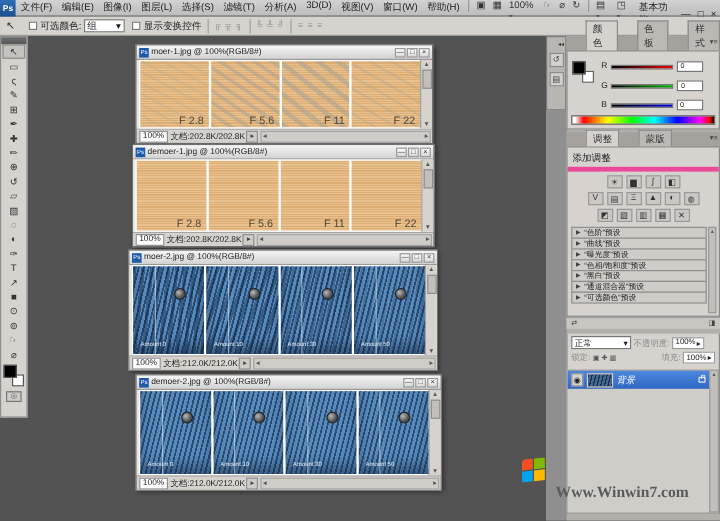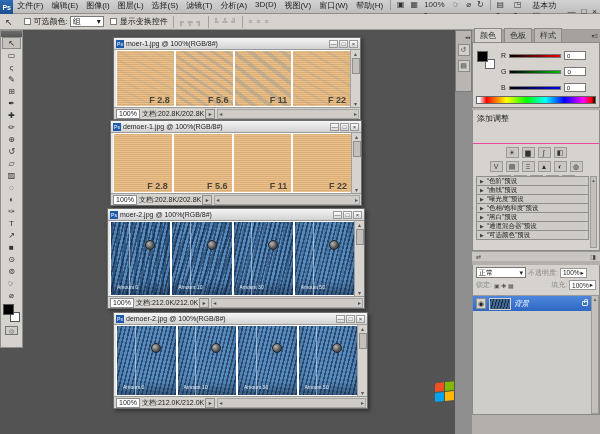--- a/index.html
+++ b/index.html
@@ -67,21 +67,21 @@
 
   
   .tan .panel { background:#e6b77c; background-image:repeating-linear-gradient(0deg, rgba(255,255,255,.14) 0 1px, rgba(130,95,50,.10) 1px 2px); }
   .tan-moire .panel:nth-child(1)::before, .tan-moire .panel:nth-child(2)::before,
   .tan-moire .panel:nth-child(3)::before, .tan-moire .panel:nth-child(4)::before {
     content:""; position:absolute; inset:0; }
   .tan-moire .panel:nth-child(1)::before { background:repeating-linear-gradient(28deg, rgba(165,160,150,.22) 0 2px, transparent 2px 8px); }
   .tan-moire .panel:nth-child(2)::before { background:repeating-linear-gradient(34deg, rgba(160,158,148,.45) 0 3px, transparent 3px 8px); }
   .tan-moire .panel:nth-child(3)::before { background:repeating-linear-gradient(38deg, rgba(162,160,150,.50) 0 4px, transparent 4px 10px); }
   .tan-moire .panel:nth-child(4)::before { background:repeating-linear-gradient(30deg, rgba(160,158,148,.28) 0 2px, transparent 2px 9px); }
-  .flabel { position:absolute; right:4px; bottom:1px; font-size:9px; font-weight:bold; color:#4d463a; }
+  .flabel { position:absolute; right:4px; bottom:1px; font-size:9px; font-weight:normal; color:#4d463a; }
 
   
   .blue .panel { background:#4a7fb3; background-image:repeating-linear-gradient(104deg, rgba(14,35,66,.55) 0 1.5px, rgba(130,175,215,.25) 1.5px 4px); box-shadow:inset 0 -8px 10px rgba(20,35,60,.45); }
   .blue-moire .panel:nth-child(1)::before, .blue-moire .panel:nth-child(2)::before,
   .blue-moire .panel:nth-child(3)::before, .blue-moire .panel:nth-child(4)::before { content:""; position:absolute; inset:0; }
   .blue-moire .panel:nth-child(1)::before { background:repeating-linear-gradient(96deg, rgba(8,28,58,.40) 0 3px, transparent 3px 7px); }
   .blue-moire .panel:nth-child(2)::before { background:repeating-linear-gradient(110deg, rgba(8,28,58,.38) 0 3px, transparent 3px 8px); }
   .blue-moire .panel:nth-child(3)::before { background:repeating-linear-gradient(101deg, rgba(8,28,58,.30) 0 2px, transparent 2px 5px); }
   .blue-moire .panel:nth-child(4)::before { background:repeating-linear-gradient(99deg, rgba(8,28,58,.18) 0 2px, transparent 2px 6px); }
   .blue .panel .btn { position:absolute; top:24%; left:58%; width:10px; height:10px; border-radius:50%;
@@ -90,42 +90,42 @@
   .alabel { position:absolute; left:6px; bottom:5px; font-size:5px; color:#eef4fa; opacity:.95; }
 
   
   .dockstrip { position:absolute; left:455px; top:30px; width:17px; height:404px; background:#8f8f8f; }
   .dockstrip .top { background:#b9b6b1; height:62px; border:1px solid #7c7c7c; display:flex; flex-direction:column; align-items:center; padding-top:3px; gap:4px; }
   .dock-ico { width:12px; height:12px; border:1px solid #8a8a8a; background:#d3d0cb; font-size:7px; color:#444; display:flex; align-items:center; justify-content:center; }
   .dock-collapse { align-self:flex-end; font-size:5px; color:#333; margin-right:1px; }
 
   .panels { position:absolute; left:472px; top:30px; width:128px; height:404px; background:#b3b0ab; }
   .tabsrow { height:13px; display:flex; align-items:flex-end; background:#a5a29d; border-bottom:1px solid #8a8a8a; font-size:8px; color:#333; position:relative; }
-  .tab { padding:1px 5px; background:#bcb9b4; border:1px solid #8a8a8a; border-bottom:none; margin-left:2px; }
+  .tab { padding:1px 5px; background:#bcb9b4; border:1px solid #8a8a8a; border-bottom:none; margin-left:16px; }
   .tab.active { background:#d6d3ce; }
   .pmenu { position:absolute; right:2px; top:2px; font-size:6px; color:#444; }
   .pbody { background:#d6d3ce; border:1px solid #8a8a8a; border-top:none; }
 
   
   .color-body { height:65px; position:relative; }
   .cswatches { position:absolute; left:4px; top:8px; width:20px; height:20px; }
   .cs-bg { position:absolute; left:8px; top:8px; width:10px; height:10px; background:#fff; border:1px solid #666; }
   .cs-fg { position:absolute; left:0; top:0; width:11px; height:11px; background:#000; border:1px solid #666; }
   .chan { position:absolute; left:28px; display:flex; align-items:center; gap:3px; font-size:7px; color:#222; }
   .track { width:52px; height:4px; border:1px solid #777; }
   .t-r { background:linear-gradient(90deg,#000,#e00); }
   .t-g { background:linear-gradient(90deg,#000,#0b0); }
   .t-b { background:linear-gradient(90deg,#000,#00e); }
   .cval { width:22px; height:9px; background:#fff; border:1px solid #777; font-size:6px; display:flex; align-items:center; padding-left:2px; }
   .spectrum { position:absolute; left:3px; right:3px; bottom:3px; height:8px; border:1px solid #666;
     background:linear-gradient(90deg,#fff 0,#fff 2%,#f00 8%,#ff0 25%,#0f0 42%,#0ff 58%,#00f 74%,#f0f 90%,#f00 97%,#000 100%); }
 
   
   .adj-body { height:141px; position:relative; font-size:7px; }
-  .adj-head { padding:3px 4px 19px; color:#222; font-size:8px; border-bottom:1px solid #ec4899; }
+  .adj-head { padding:3px 4px 2px; color:#222; font-size:8px; border-bottom:4px solid #ec4899; }
   .icon-row { display:flex; justify-content:center; gap:3px; margin-top:3px; }
   .adj-ico { width:13px; height:11px; background:#cbc8c3; border:1px solid #9a9a9a; font-size:7px; color:#333; display:flex; align-items:center; justify-content:center; }
   .preset-list { position:absolute; left:3px; right:10px; top:66px; bottom:2px; }
   .preset { height:10px; background:#cfccc7; border:1px solid #8f8f8f; margin-bottom:-1px; display:flex; align-items:center; gap:3px; padding-left:3px; font-size:6.5px; color:#222; }
   .preset .tri { font-size:5px; color:#444; }
   .adj-scroll { position:absolute; right:2px; top:66px; bottom:2px; width:7px; background:#c3c0bb; border:1px solid #9a9a9a; font-size:5px; color:#555; text-align:center; }
   .adj-foot { height:10px; background:#c9c6c1; border-top:1px solid #9a9a9a; display:flex; justify-content:space-between; align-items:center; padding:0 4px; font-size:6px; color:#444; }
 
   
   .lay-body { height:150px; position:relative; font-size:7px; color:#222; }
@@ -457,20 +457,25 @@
       <div class="chan" style="top:40px;">
         <span>B</span>
         <span class="track t-b"></span>
         <span class="cval">0</span>
       </div>
       <div class="spectrum"></div>
     </div>
   </div>
 
   <div style="margin-top:2px;">
+    <div class="tabsrow">
+      <span class="tab active">调整</span>
+      <span class="tab">蒙版</span>
+      <span class="pmenu">▾≡</span>
+    </div>
     <div class="pbody adj-body">
       <div class="adj-head">添加调整</div>
       <div class="icon-row">
         <span class="adj-ico">☀</span>
         <span class="adj-ico">▆</span>
         <span class="adj-ico">∫</span>
         <span class="adj-ico">◧</span>
       </div>
       <div class="icon-row">
         <span class="adj-ico">V</span>
@@ -560,13 +565,14 @@
   </div>
 </div>
 
 <div class="watermark">
   <div class="wm-flag">
     <span style="background:#f25022"></span>
       <span style="background:#7fba00"></span>
       <span style="background:#00a4ef"></span>
       <span style="background:#ffb900"></span>
   </div>
+  <div class="wm-line2">Www.Winwin7.com</div>
 </div>
 
 </body></html>

